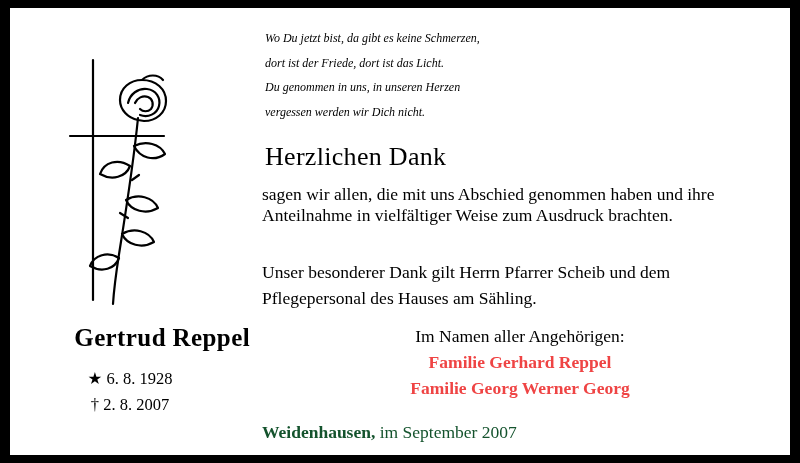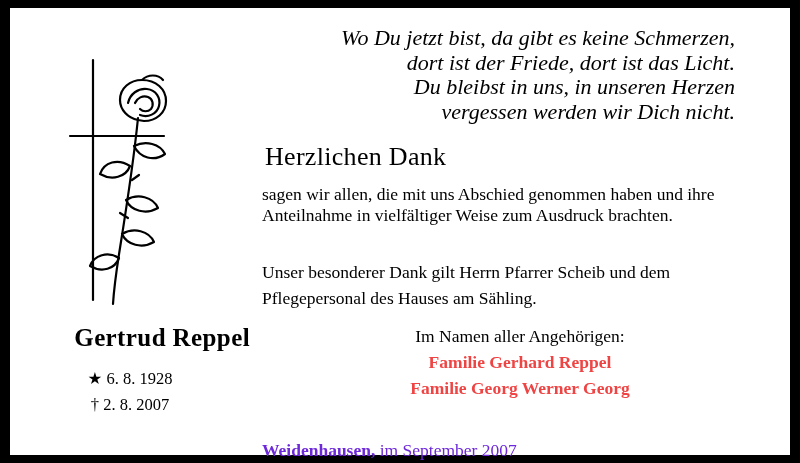--- a/index.html
+++ b/index.html
@@ -76,24 +76,23 @@
     top: 0;
     width: 540px;
     height: 447px;
   }
   .verse {
     position: absolute;
     left: 15px;
     top: 18px;
     width: 470px;
     font-style: italic;
-    font-size: 22px;
+    font-size: 12px;
     line-height: 24.5px;
     color: #000;
-    text-align: right;
   }
   .verse div { white-space: pre; }
 
   .thanks-head {
     position: absolute;
     left: 15px;
     top: 134px;
     font-size: 26px;
     color: #000;
     letter-spacing: 0.3px;
@@ -133,23 +132,23 @@
     width: 540px;
     text-align: center;
     font-size: 17.5px;
     font-weight: bold;
     line-height: 26px;
     color: #ef4444;
   }
   .footer {
     position: absolute;
     left: 12px;
-    top: 432px;
-    font-size: 17.5px;
-    color: #6d28d9;
+    top: 414px;
+    font-size: 17.5px;
+    color: #14532d;
   }
   .footer b { font-weight: bold; }
 </style>
 </head>
 <body>
 
 <div class="page">
   <div class="card">
 
     <div class="left-col">
@@ -187,21 +186,21 @@
         <div>★ 6. 8. 1928</div>
         <div>† 2. 8. 2007</div>
       </div>
     </div>
 
     <div class="right-col">
 
       <div class="verse">
         <div>Wo Du jetzt bist, da gibt es keine Schmerzen,</div>
         <div>dort ist der Friede, dort ist das Licht.</div>
-        <div>Du bleibst in uns, in unseren Herzen</div>
+        <div>Du genommen in uns, in unseren Herzen</div>
         <div>vergessen werden wir Dich nicht.</div>
       </div>
 
       <div class="thanks-head">Herzlichen Dank</div>
 
       <div class="body-par-1">sagen wir allen, die mit uns Abschied genommen haben und ihre Anteilnahme in vielfältiger Weise zum Ausdruck brachten.</div>
 
       <div class="body-par-2">Unser besonderer Dank gilt Herrn Pfarrer Scheib und dem Pflegepersonal des Hauses am Sähling.</div>
 
       <div class="behalf">Im Namen aller Angehörigen:</div>

